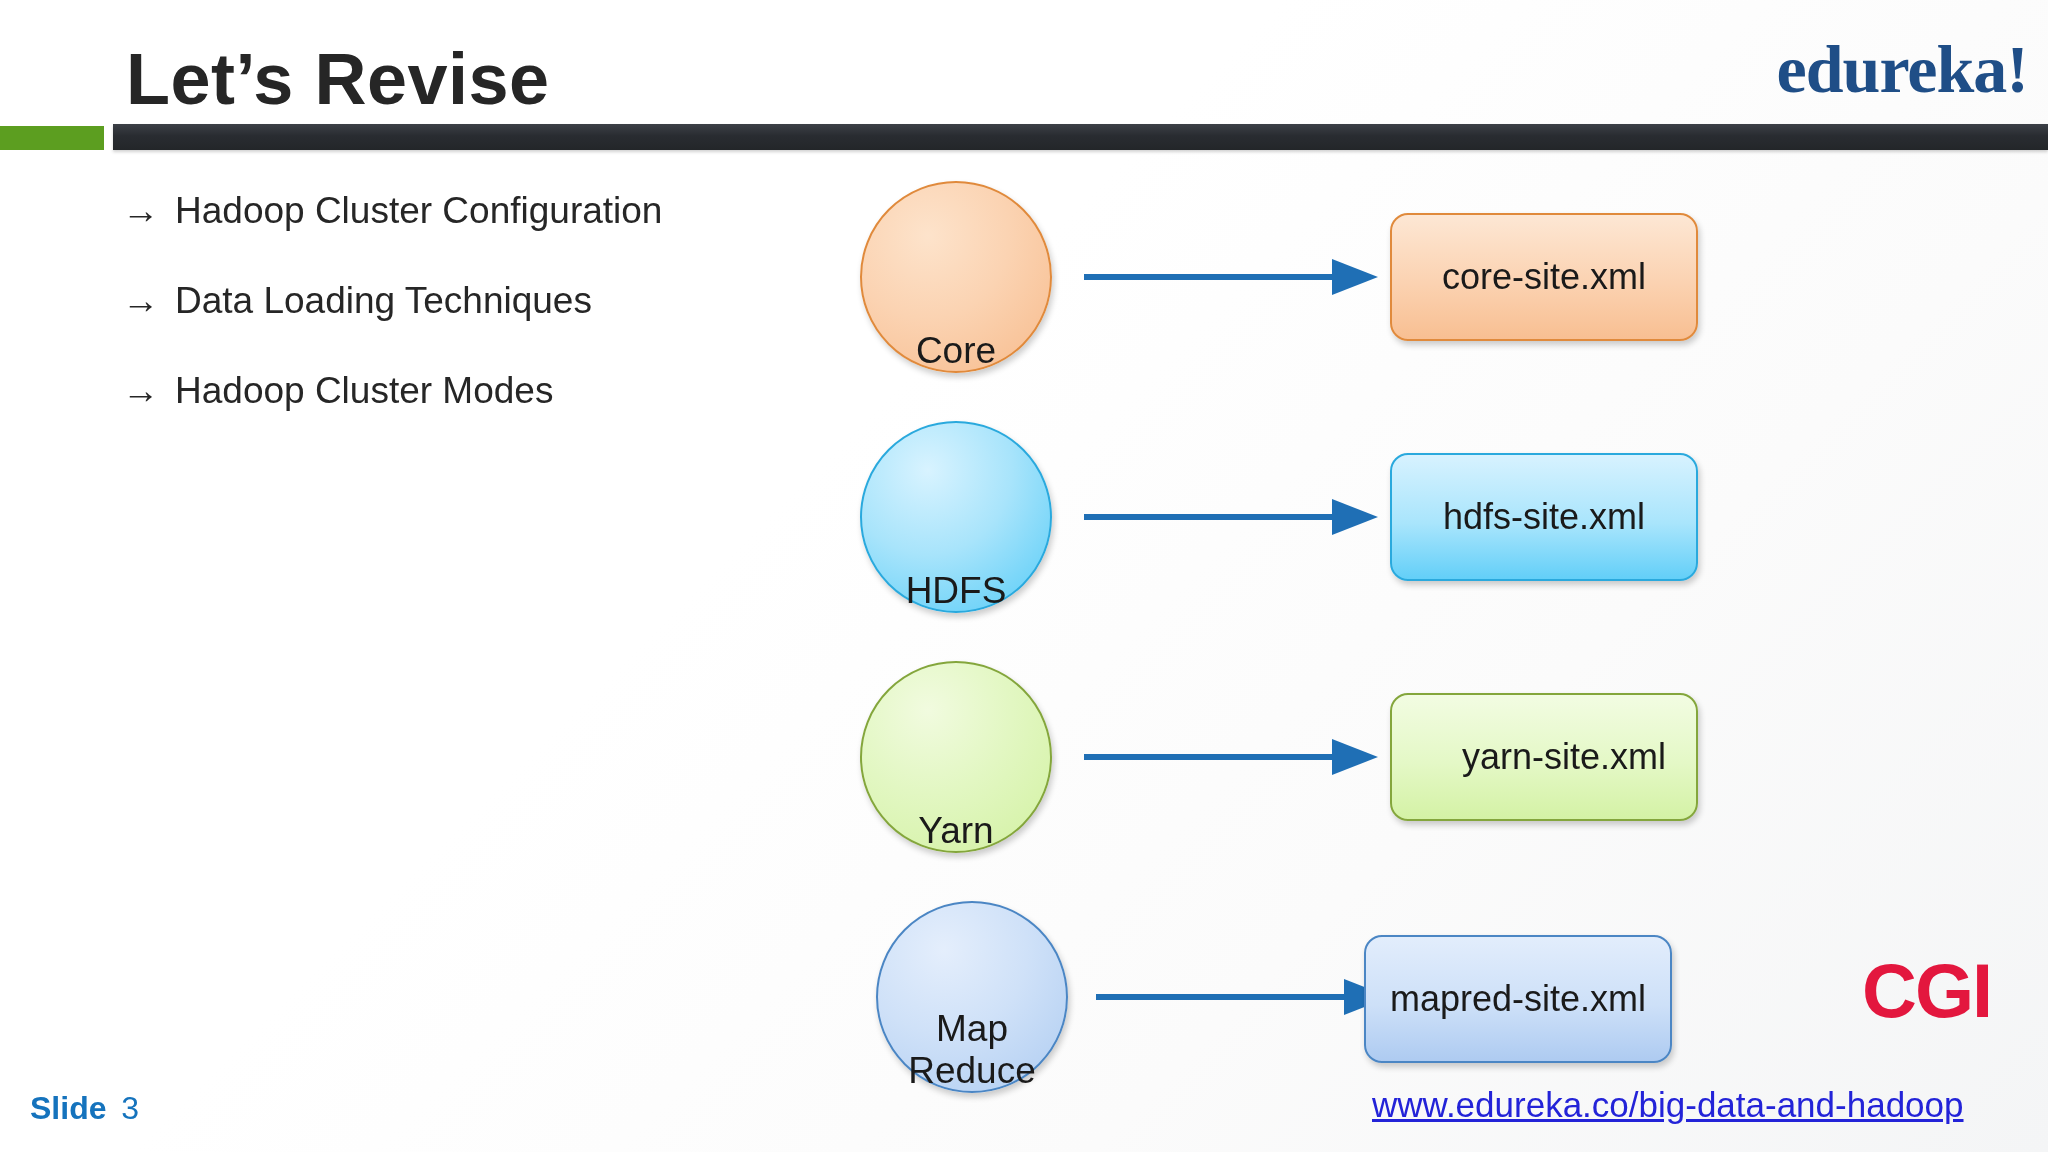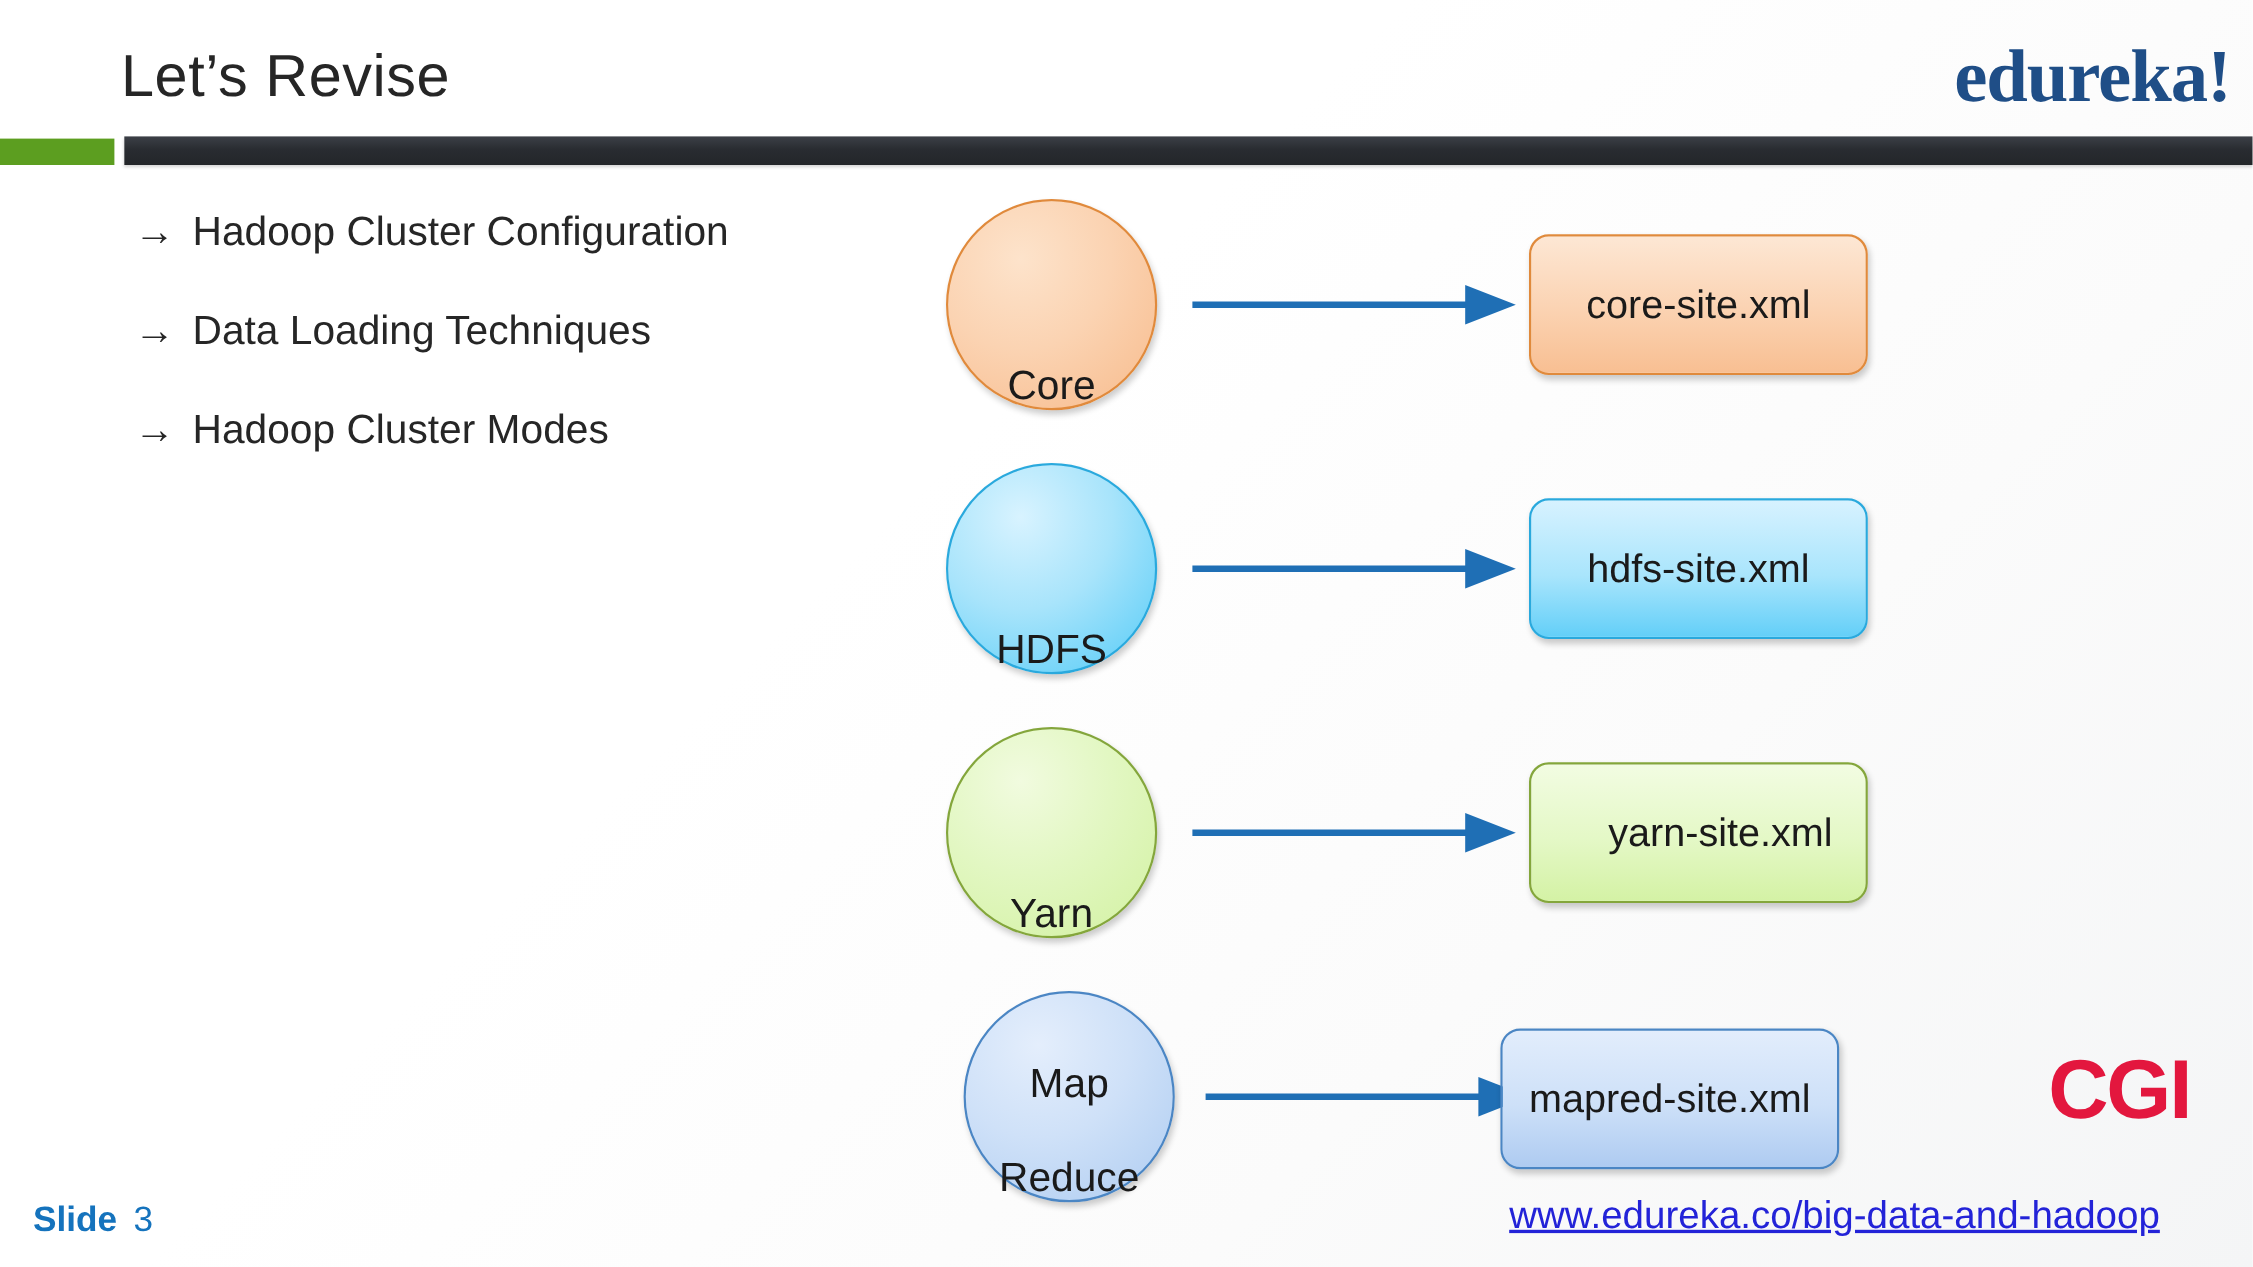--- a/index.html
+++ b/index.html
@@ -15,24 +15,24 @@
     position: relative;
     width: 2048px;
     height: 1152px;
     overflow: hidden;
     background: linear-gradient(135deg, #ffffff 0%, #ffffff 40%, #fbfbfb 70%, #f4f5f6 100%);
   }
 
   
   .slide-title {
     position: absolute;
-    left: 110px;
+    left: 126px;
     top: 38px;
-    font-size: 54px;
-    font-weight: 400;
+    font-size: 72px;
+    font-weight: 700;
     color: #262626;
     letter-spacing: 0.5px;
     white-space: nowrap;
   }
 
   .logo-edureka {
     position: absolute;
     right: 20px;
     top: 30px;
     font-family: "Liberation Serif", serif;
@@ -250,21 +250,21 @@
     <span>Yarn</span>
   </div>
   <svg class="flow-arrow" style="left:1084px; top:735px;" width="300" height="44">
     <line x1="0" y1="22" x2="252" y2="22" stroke="#1f6fb5" stroke-width="6"></line>
     <polygon points="248,4 294,22 248,40" fill="#1f6fb5"></polygon>
   </svg>
   <div class="node-box b-green" style="left:1390px; top:693px;padding-left:40px;">
     <span>yarn-site.xml</span>
   </div>
 
-  <div class="node-circle c-blue" style="left:876px; top:901px;gap:44px;">
+  <div class="node-circle c-blue" style="left:876px; top:901px;">
     <span>Map</span>
     <span>Reduce</span>
   </div>
   <svg class="flow-arrow" style="left:1096px; top:975px;" width="300" height="44">
     <line x1="0" y1="22" x2="252" y2="22" stroke="#1f6fb5" stroke-width="6"></line>
     <polygon points="248,4 294,22 248,40" fill="#1f6fb5"></polygon>
   </svg>
   <div class="node-box b-blue" style="left:1364px; top:935px;">
     <span>mapred-site.xml</span>
   </div>

